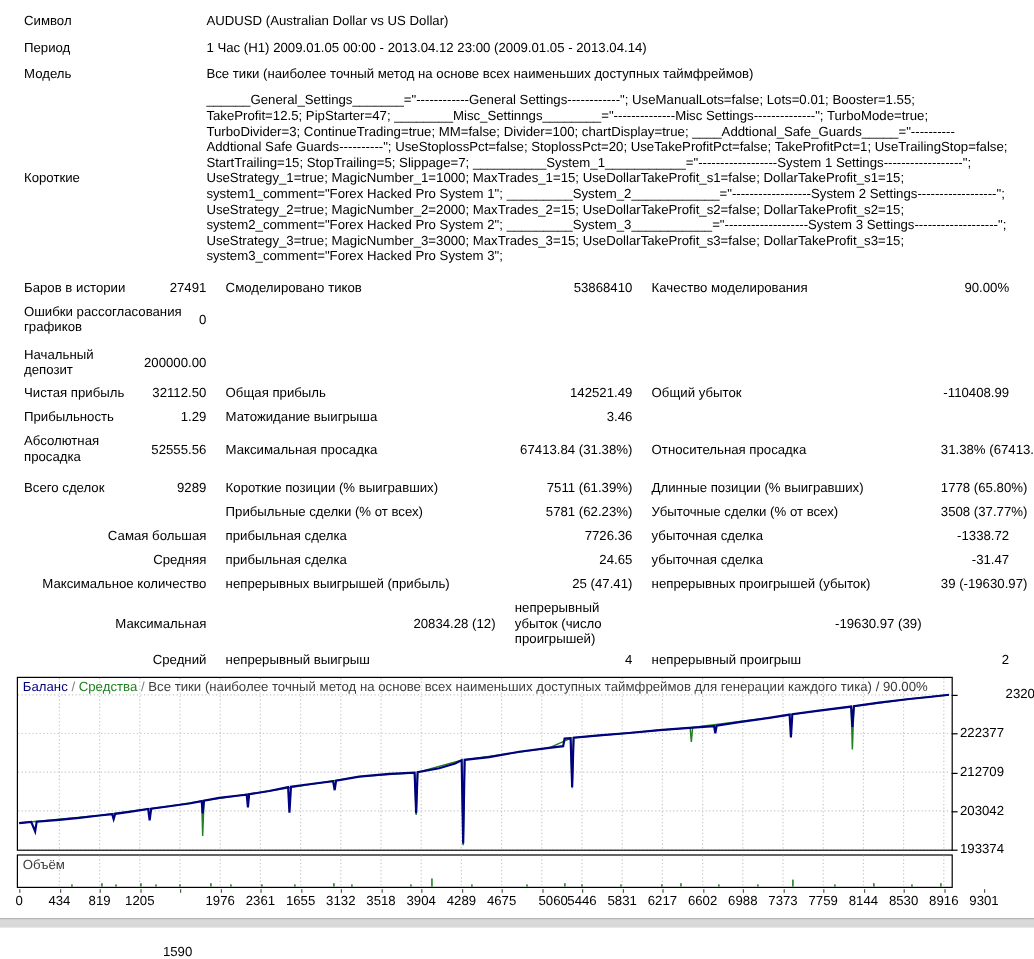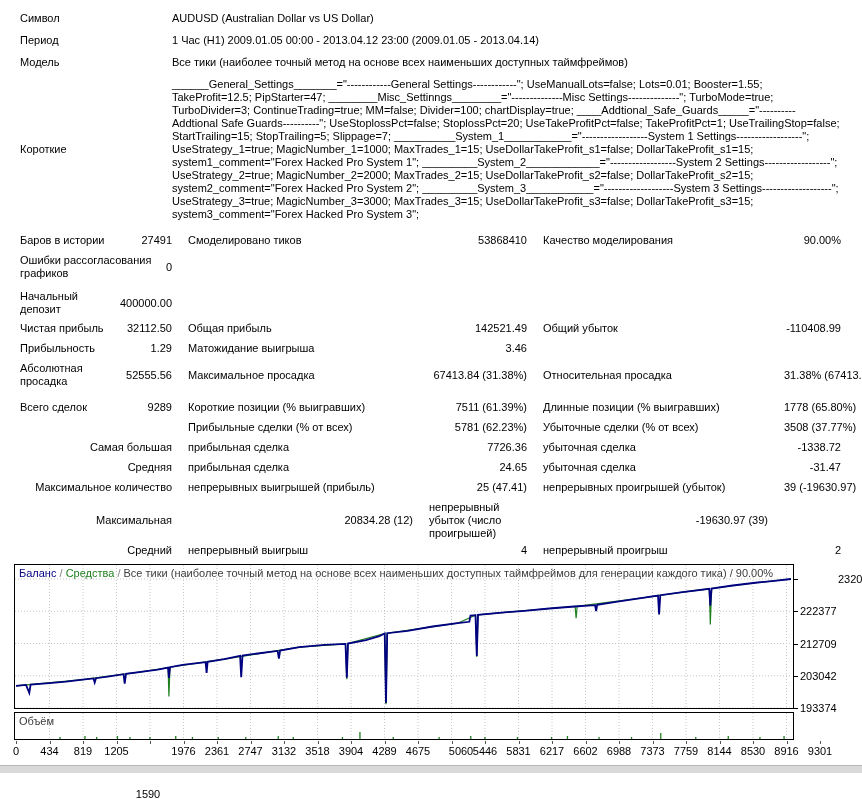--- a/index.html
+++ b/index.html
@@ -82,21 +82,21 @@
           <span class="val">0</span>
         </div>
         <div class=""></div>
         <div class="v"></div>
         <div class=""></div>
         <div class="v"></div>
       </div>
       <div class="srow mb6">
         <div class="c1">
           <span class="lbl">Начальный депозит</span>
-          <span class="val">400000.00</span>
+          <span class="val">200000.00</span>
         </div>
         <div class=""></div>
         <div class="v"></div>
         <div class=""></div>
         <div class="v"></div>
       </div>
       <div class="srow">
         <div class="c1">
           <span class="lbl">Чистая прибыль</span>
           <span class="val">32112.50</span>
@@ -114,21 +114,21 @@
         <div class="">Матожидание выигрыша</div>
         <div class="v">3.46</div>
         <div class=""></div>
         <div class="v"></div>
       </div>
       <div class="srow mb13">
         <div class="c1">
           <span class="lbl">Абсолютная просадка</span>
           <span class="val">52555.56</span>
         </div>
-        <div class="">Максимальное просадка</div>
+        <div class="">Максимальная просадка</div>
         <div class="v">67413.84 (31.38%)</div>
         <div class="">Относительная просадка</div>
         <div class="v">31.38% (67413.84)</div>
       </div>
       <div class="srow">
         <div class="c1">
           <span class="lbl">Всего сделок</span>
           <span class="val">9289</span>
         </div>
         <div class="">Короткие позиции (% выигравших)</div>
@@ -306,21 +306,21 @@
         <span style="left: 83px;">819</span>
         <div class="xtick" style="left: 116.5px;"></div>
         <span style="left: 116.5px;">1205</span>
         <div class="xtick" style="left: 150px;"></div>
         <span style="left: 148px; margin-top: 43px;">1590</span>
         <div class="xtick" style="left: 183.5px;"></div>
         <span style="left: 183.5px;">1976</span>
         <div class="xtick" style="left: 217px;"></div>
         <span style="left: 217px;">2361</span>
         <div class="xtick" style="left: 250.5px;"></div>
-        <span style="left: 250.5px;">2747</span>
+        <span style="left: 250.5px;">1655</span>
         <div class="xtick" style="left: 284px;"></div>
         <span style="left: 284px;">3132</span>
         <div class="xtick" style="left: 317.5px;"></div>
         <span style="left: 317.5px;">3518</span>
         <div class="xtick" style="left: 351px;"></div>
         <span style="left: 351px;">3904</span>
         <div class="xtick" style="left: 384.5px;"></div>
         <span style="left: 384.5px;">4289</span>
         <div class="xtick" style="left: 418px;"></div>
         <span style="left: 418px;">4675</span>

